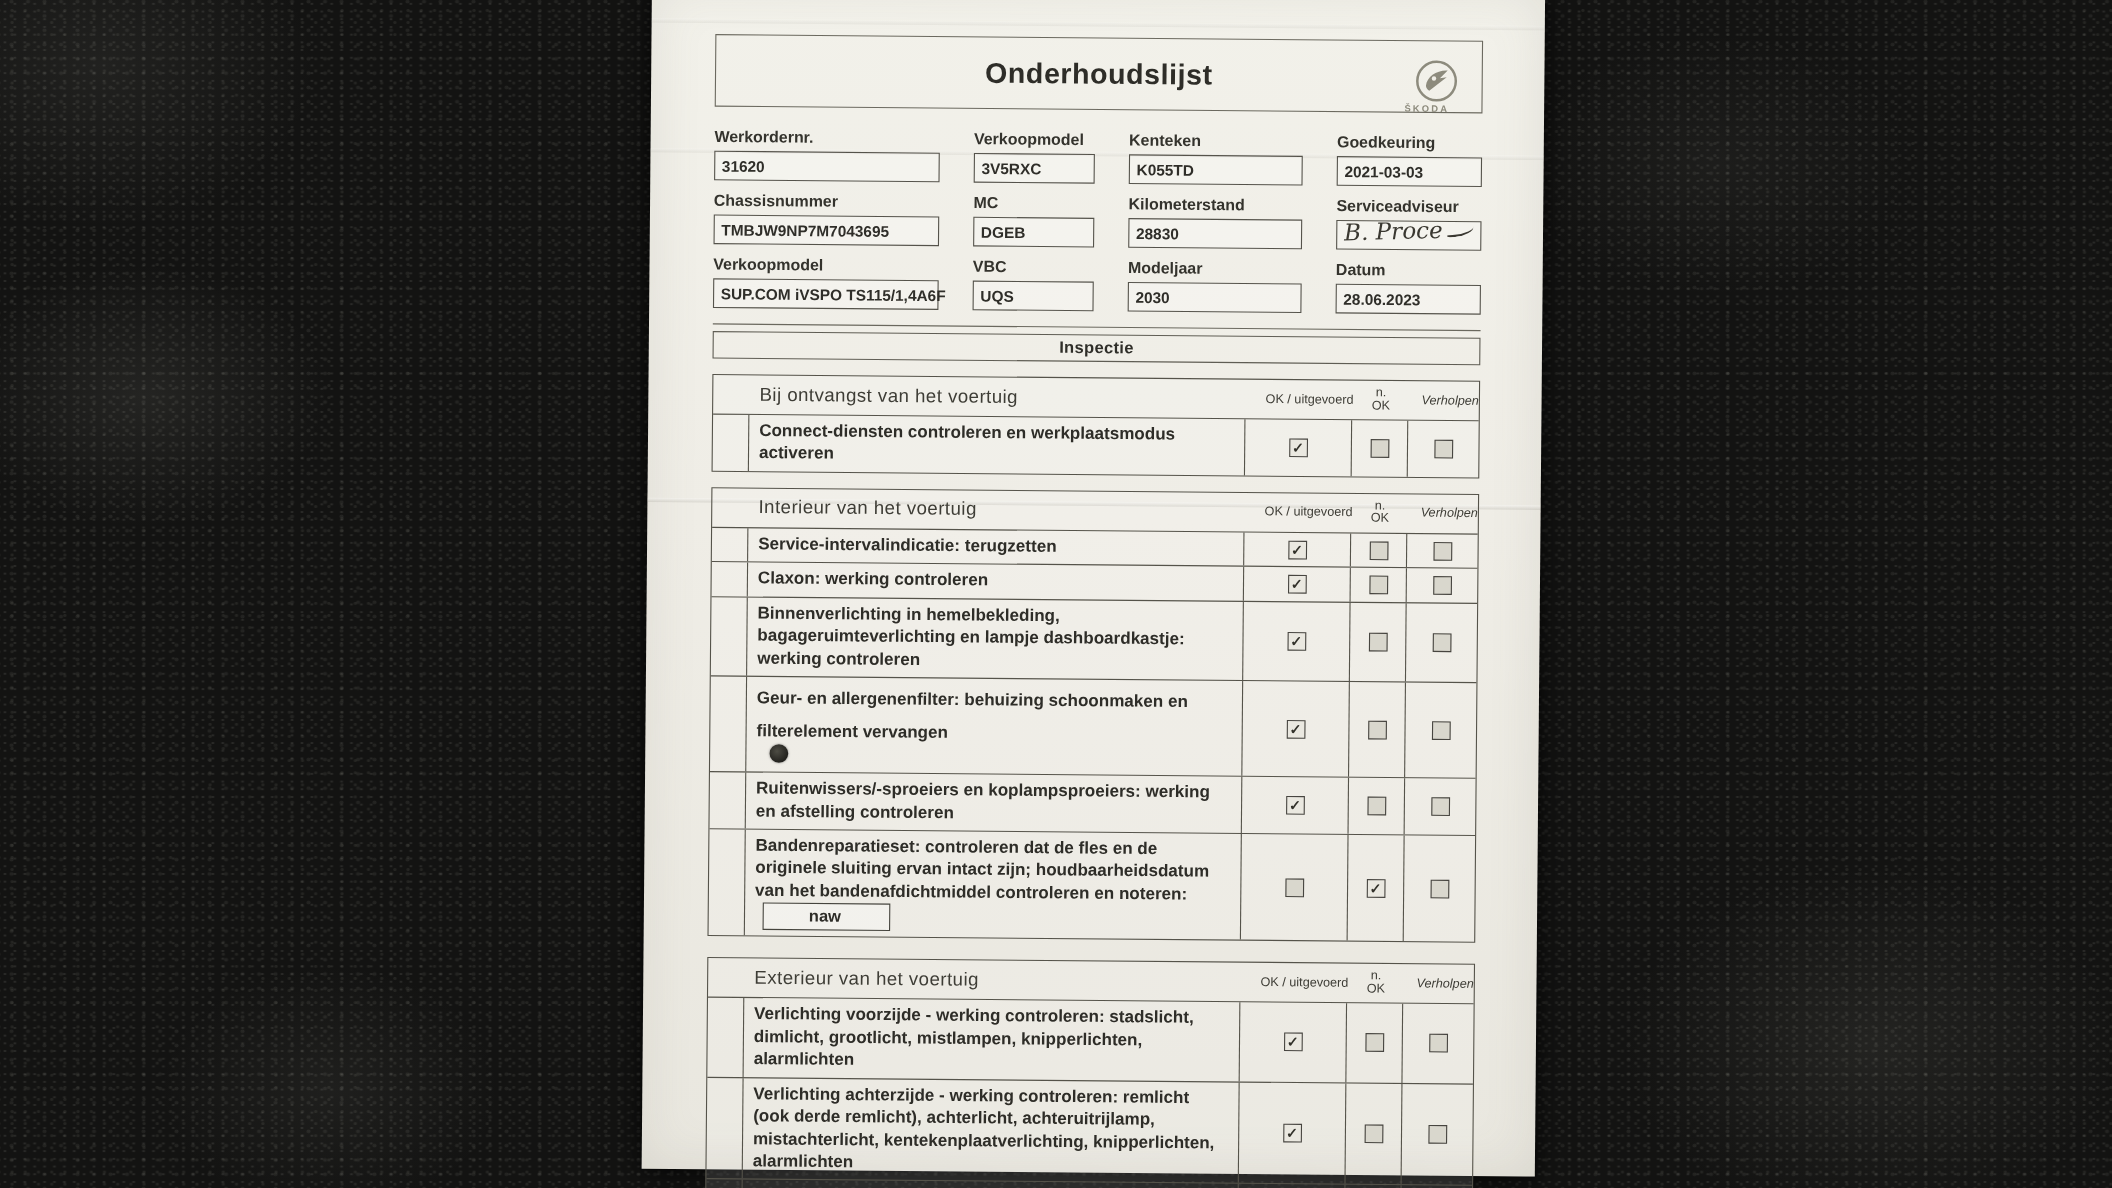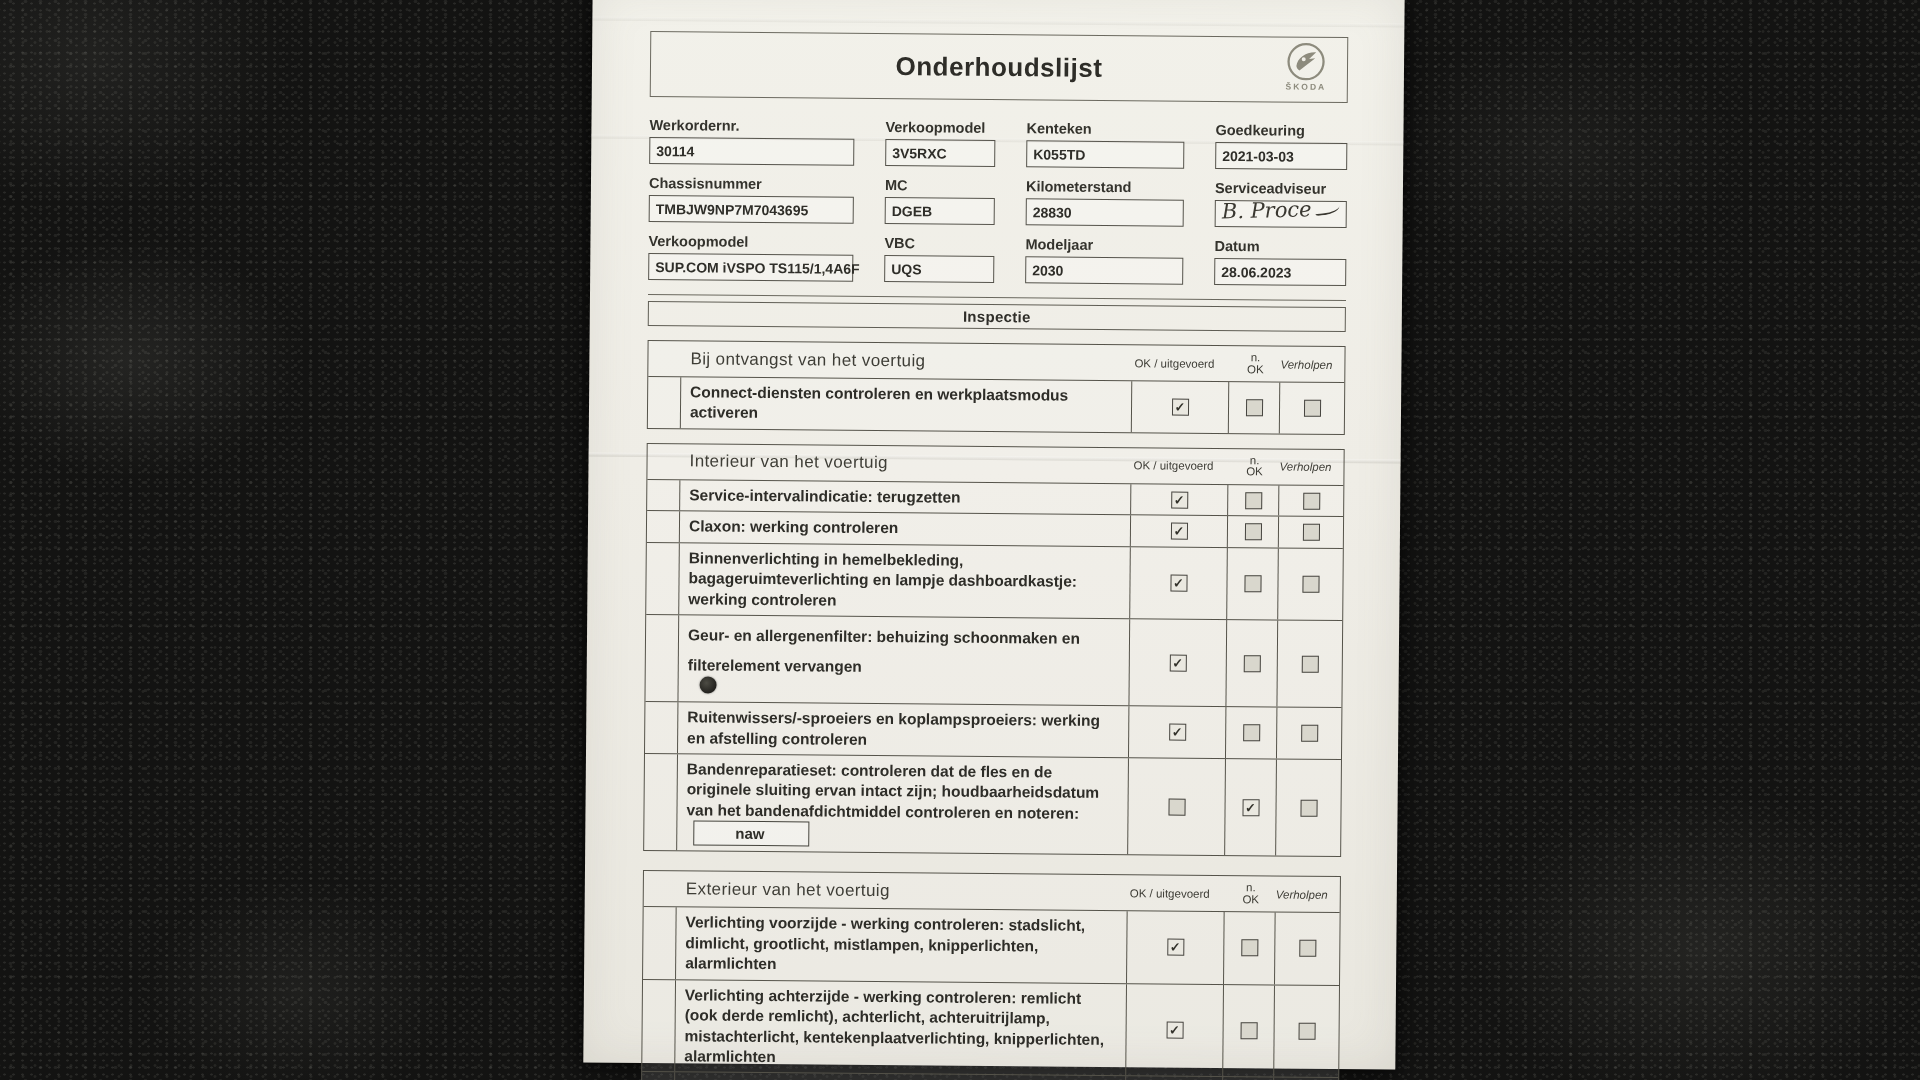--- a/index.html
+++ b/index.html
@@ -30,21 +30,21 @@
     background:linear-gradient(to bottom, rgba(255,255,255,.6), rgba(108,105,94,.30));}
   .crease.c1{top:34px;opacity:.28;}
   .crease.c2{top:152px;opacity:.32;}
   .crease.c3{top:470px;opacity:.55;}
   .content{position:relative;padding:48px 56px 0 58px;}
 
   
   .title-bar{position:relative;border:1.4px solid #6b695f;height:64px;
     display:flex;align-items:center;justify-content:center;}
   .doc-title{font-size:26px;font-weight:bold;letter-spacing:.5px;color:#2e2d28;}
-  .brand{position:absolute;right:12px;top:3px;width:58px;text-align:center;color:#8d8b7d;}
+  .brand{position:absolute;right:12px;top:15px;width:58px;text-align:left;color:#8d8b7d;}
   .brand svg{display:block;margin:0 auto;}
   .wordmark{font-size:8.5px;font-weight:bold;letter-spacing:2px;margin-top:-1px;color:#8d8b7d;}
 
   
   .form-grid{display:grid;grid-template-columns:205px 110px 158px 132px;
     column-gap:31px;row-gap:11px;margin-top:20px;}
   .flabel{font-size:14.5px;font-weight:bold;margin-bottom:4px;color:#34332d;}
   .fbox{position:relative;border:1.5px solid #55534b;height:25px;display:flex;
     align-items:center;padding:0 6px;background:rgba(255,255,255,.25);}
   .fval{font-size:14px;font-weight:bold;white-space:nowrap;color:#2f2e29;}
@@ -58,21 +58,21 @@
   .inspectie{border:1.3px solid #5f5d54;height:23px;margin-top:6px;
     display:flex;align-items:center;justify-content:center;
     font-size:15px;font-weight:bold;letter-spacing:.3px;}
 
   
   .table{border:1.4px solid #55534a;margin-top:14px;background:rgba(255,255,255,.12);}
   .table.gap-lg{margin-top:19px;}
   .thead{display:flex;align-items:center;min-height:35px;border-bottom:1.3px solid #55534a;}
   .ttitle{flex:1;padding-left:42px;font-size:17px;font-weight:normal;
     letter-spacing:.4px;color:#3e3d36;}
-  .hcol{font-size:11.5px;color:#3e3d36;text-align:left;white-space:nowrap;}
+  .hcol{font-size:11.5px;color:#3e3d36;text-align:right;white-space:nowrap;}
   .hcol.ok{width:96px;}
   .hcol.nok{width:50px;display:flex;flex-direction:column;line-height:1.02;align-items:center;}
   .hcol.verh{width:64px;font-style:italic;}
   .trow{display:flex;align-items:stretch;}
   .trow:not(:first-child){border-top:1.2px solid #55534a;}
   .icon-cell{width:32px;border-right:1.1px solid #55534a;display:flex;
     align-items:center;justify-content:center;}
   .text-cell{flex:1;border-right:1.1px solid #55534a;padding:5px 10px 5px 9px;
     font-size:15.5px;font-weight:bold;line-height:1.32;color:#2e2d28;
     display:flex;align-items:center;flex-wrap:wrap;}
@@ -118,21 +118,21 @@
           <circle cx="21.3" cy="21.3" r="2.3" fill="#efede6"></circle>
         </svg>
         <div class="wordmark">ŠKODA</div>
       </div>
     </div>
 
     <div class="form-grid">
         <div>
           <div class="flabel">Werkordernr.</div>
           <div class="fbox">
-            <span class="fval">30114</span>
+            <span class="fval">31620</span>
           </div>
         </div>
         <div>
           <div class="flabel">Verkoopmodel</div>
           <div class="fbox">
             <span class="fval">3V5RXC</span>
           </div>
         </div>
         <div>
           <div class="flabel">Kenteken</div>

